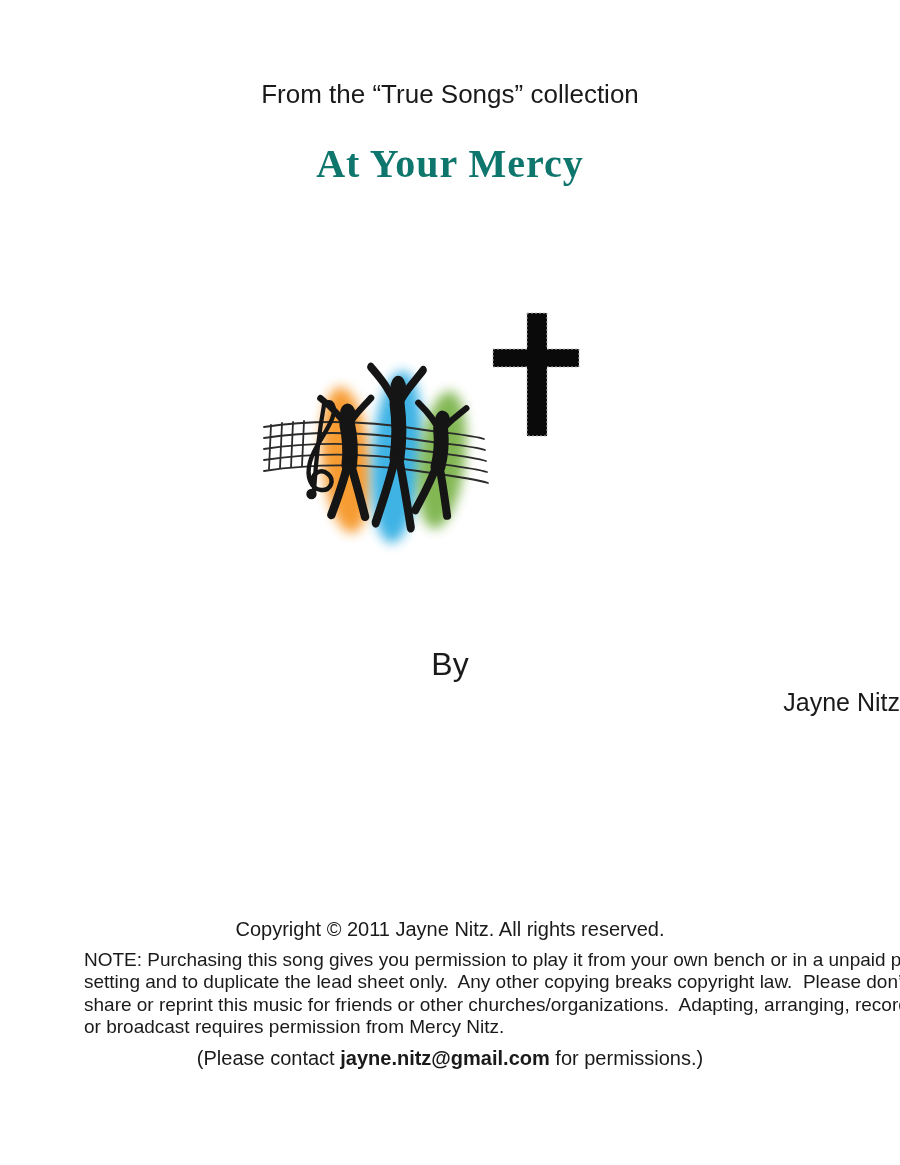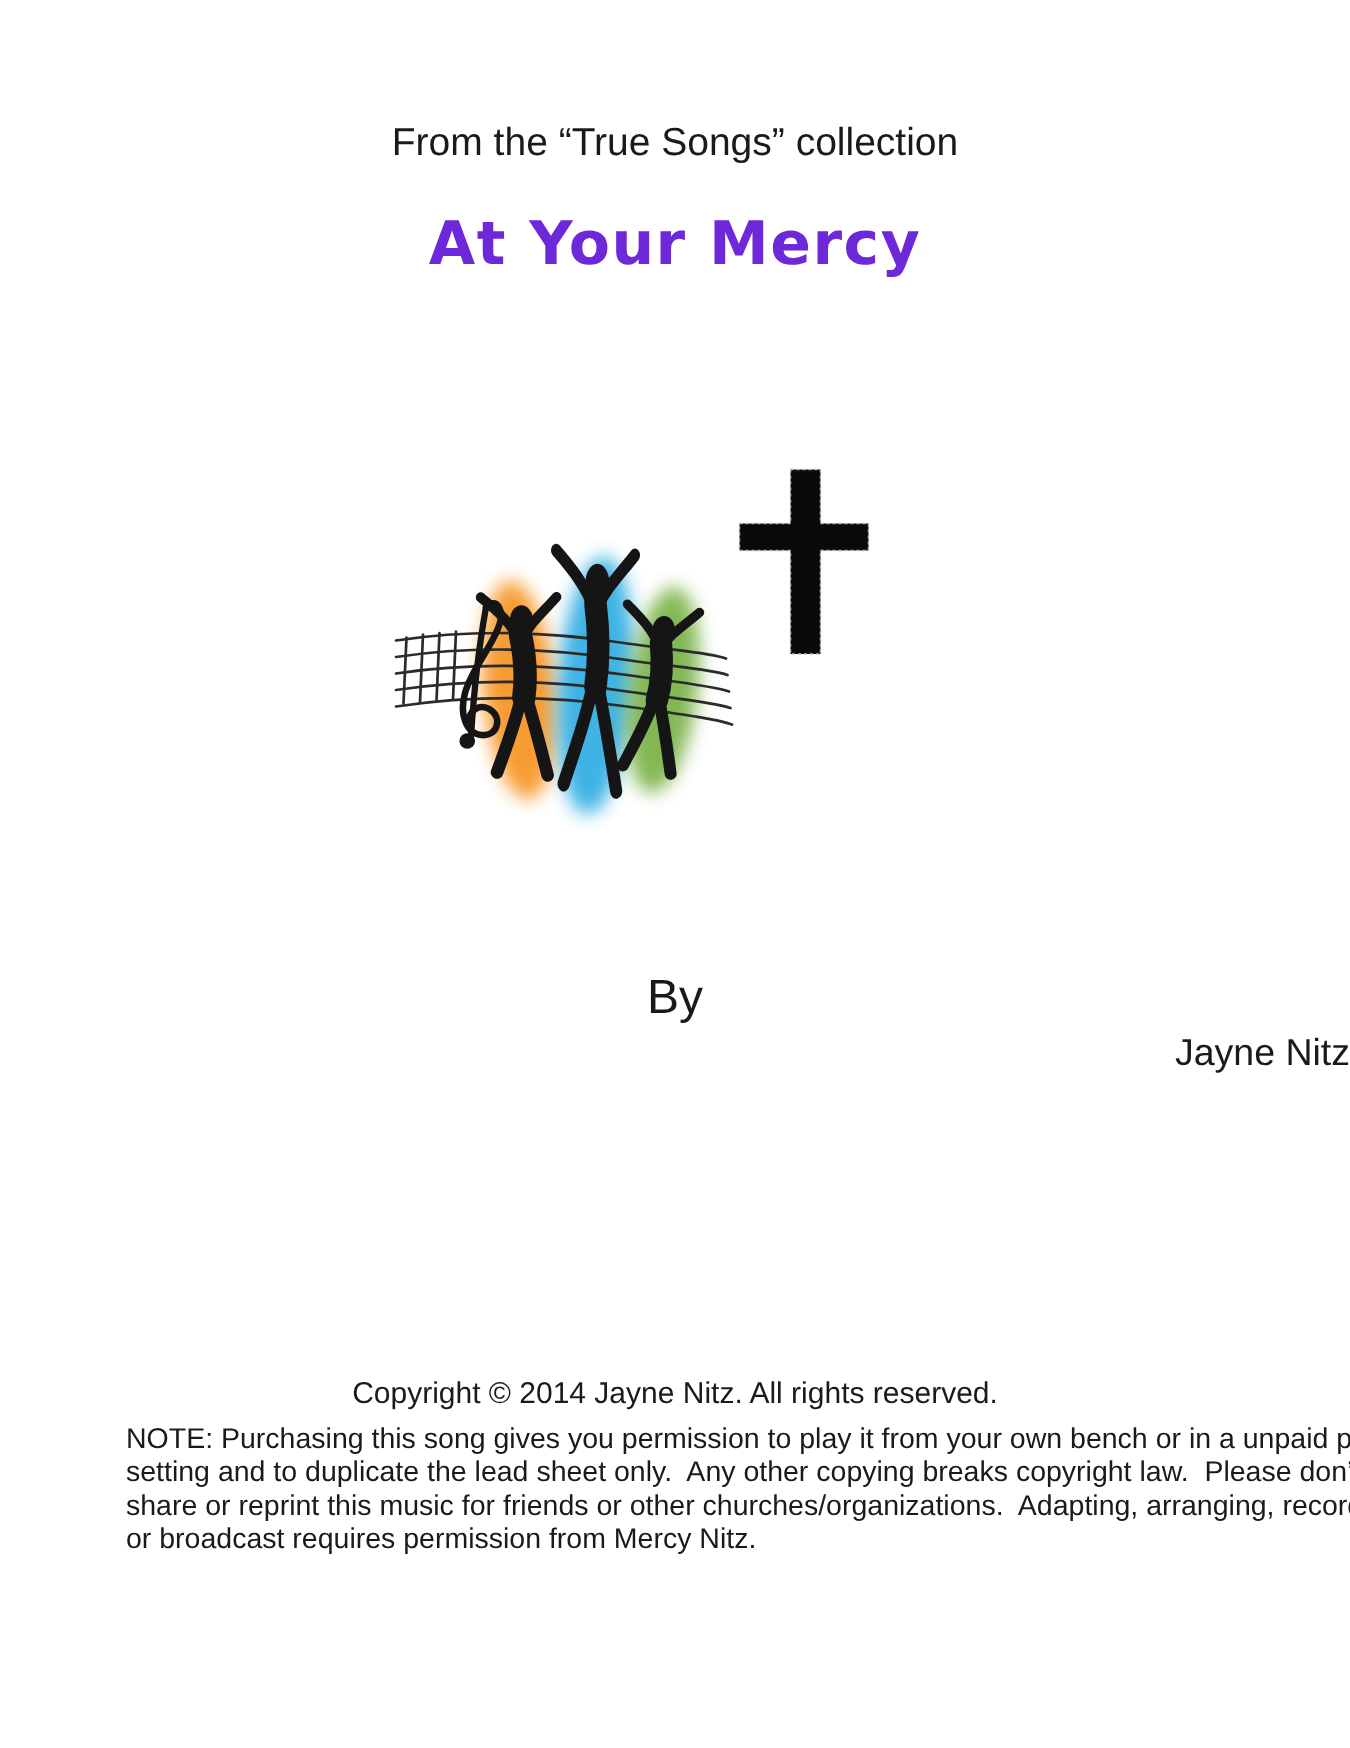--- a/index.html
+++ b/index.html
@@ -50,21 +50,21 @@
   .contact-line { top: 1047px; font-size: 20px; }
   .contact-line b { font-weight: bold; }
 </style>
 </head>
 <body>
 
 <div class="page">
 
   <div class="centered-line collection-line">From the “True Songs” collection</div>
 
-  <div class="centered-line page-title" style="color: #6d28d9;">At Your Mercy</div>
+  <div class="centered-line page-title" style="color: #0f766e; font-family: Liberation Serif, serif;">At Your Mercy</div>
 
   <svg class="art-svg" width="380" height="265" viewBox="0 0 380 265">
     <defs>
       <filter id="gblur" x="-80%" y="-40%" width="260%" height="180%">
         <feGaussianBlur stdDeviation="6"></feGaussianBlur>
       </filter>
     </defs>
 
     <path d="M297,18 H317 V54 H349 V72 H317 V141 H297 V72 H263 V54 H297 Z" fill="#0a0a0a" stroke="#bcbcbc" stroke-width="1" stroke-dasharray="2 2"></path>
 
@@ -119,23 +119,24 @@
           <path stroke-width="7" d="M1,49 C5,65 8,79 11,94"></path>
         </g>
       </g>
     </g>
   </svg>
 
   <div class="centered-line by-label">By</div>
 
   <div class="centered-line author">Jayne Nitz</div>
 
-  <div class="centered-line copyright">Copyright © 2014 Jayne Nitz. All rights reserved.</div>
+  <div class="centered-line copyright">Copyright © 2011 Jayne Nitz. All rights reserved.</div>
 
   <div class="note-block">
     <div class="note-line">NOTE: Purchasing this song gives you permission to play it from your own bench or in a unpaid public</div>
     <div class="note-line">setting and to duplicate the lead sheet only.  Any other copying breaks copyright law.  Please don’t</div>
     <div class="note-line">share or reprint this music for friends or other churches/organizations.  Adapting, arranging, recording,</div>
     <div class="note-line">or broadcast requires permission from Mercy Nitz.</div>
   </div>
 
+  <div class="centered-line contact-line"><span>(Please contact </span><b>jayne.nitz@gmail.com</b><span> for permissions.)</span></div>
 
 </div>
 
 </body></html>

